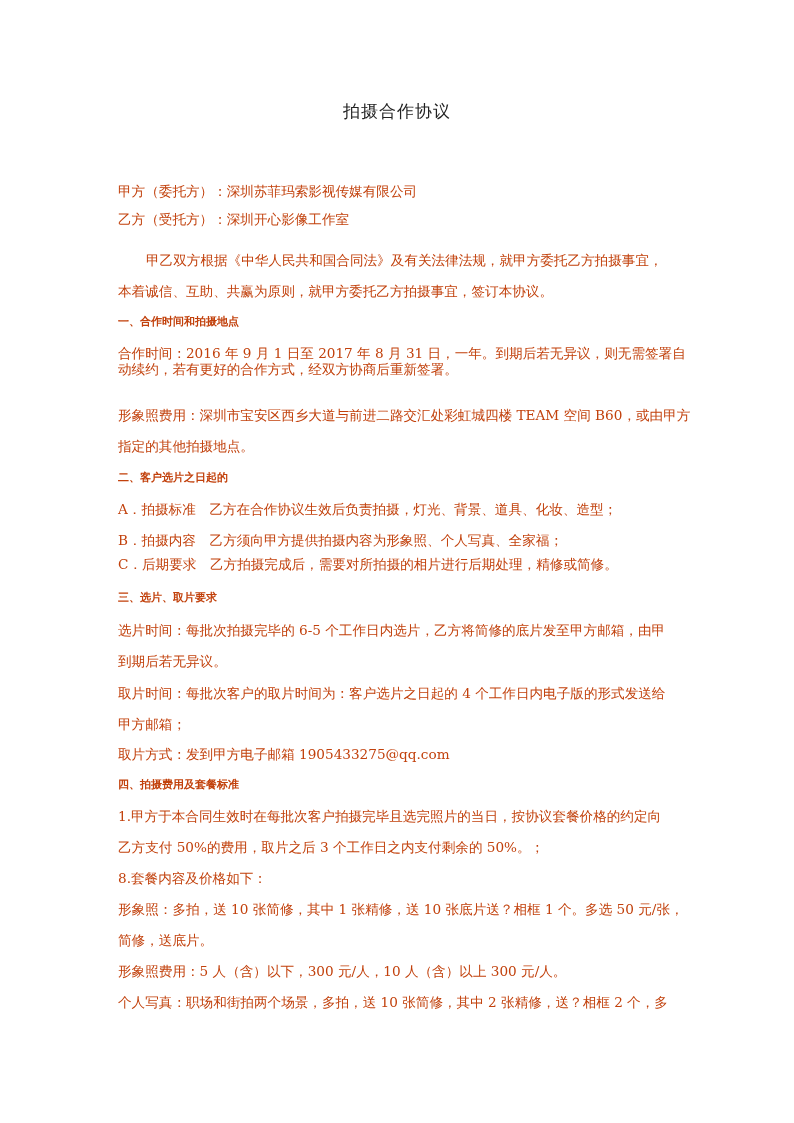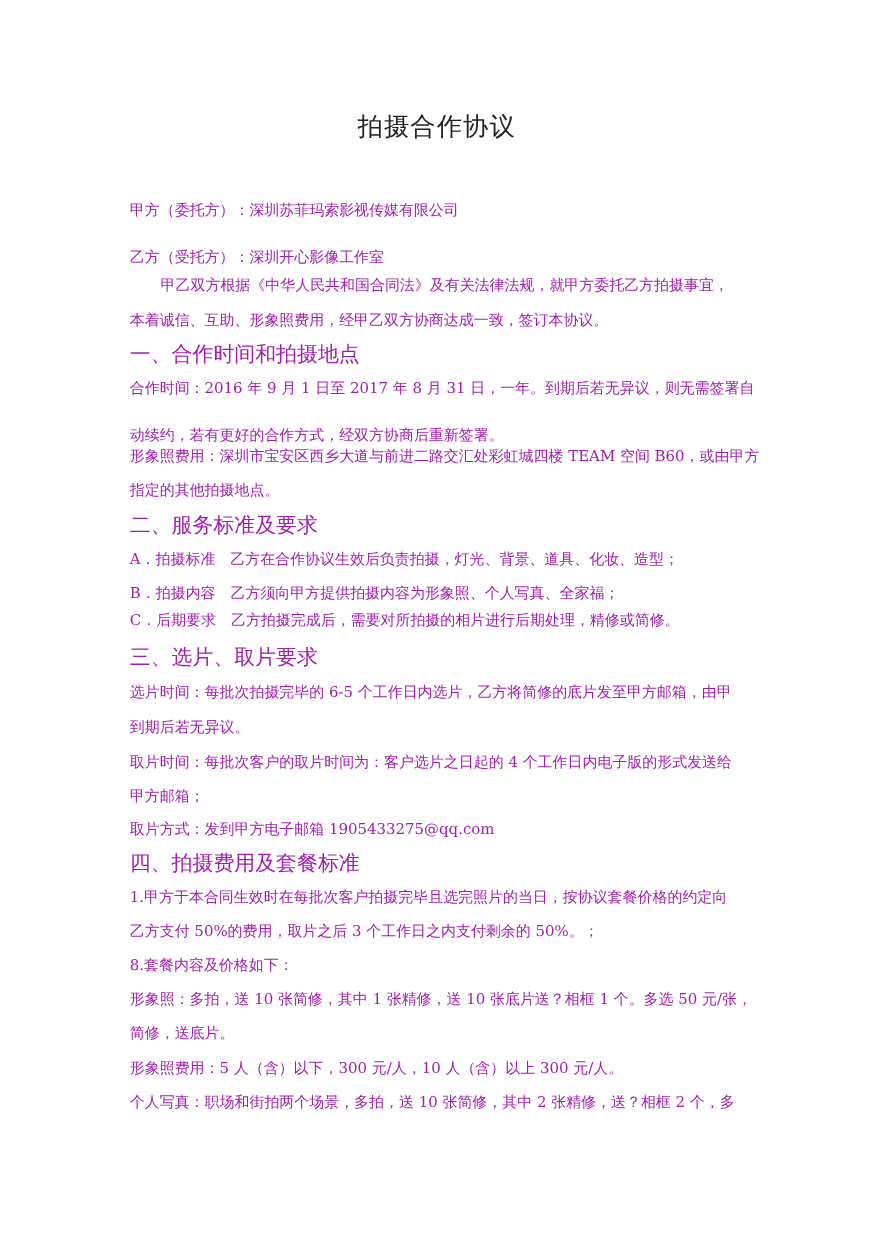--- a/index.html
+++ b/index.html
@@ -1,43 +1,43 @@
 <!DOCTYPE html>
 <html><head>
   <meta charset="utf-8">
   <style>
     html, body { margin: 0; padding: 0; background: #ffffff; }
     body { width: 794px; height: 1123px; position: relative; overflow: hidden;
            font-family: "DejaVu Serif", "Liberation Serif", serif; color: #1a1a1a; }
     .page { position: absolute; left: 118px; top: 0; width: 558px; }
     .title { position: absolute; left: 0; width: 558px; top: 100px; text-align: center;
-             font-size: 23px; letter-spacing: 1px; color: #222; }
+             font-size: 17px; letter-spacing: 1px; color: #222; }
     .line { position: absolute; left: 0; width: 558px; font-size: 13.6px; white-space: nowrap;
-            line-height: 18px; color: #a21caf; }
-    .h { font-weight: normal; font-family: "DejaVu Sans", "Liberation Sans", sans-serif; font-size: 19px; }
+            line-height: 18px; color: #c2410c; }
+    .h { font-weight: bold; font-family: "DejaVu Sans", "Liberation Sans", sans-serif; font-size: 11px; }
     .indent { padding-left: 28px; }
   </style>
 </head>
 <body>
 
 <div class="page">
   <div class="title">拍摄合作协议</div>
 
   <div class="line" style="top:182px">甲方（委托方）：深圳苏菲玛索影视传媒有限公司</div>
-  <div class="line" style="top:225px">乙方（受托方）：深圳开心影像工作室</div>
+  <div class="line" style="top:210px">乙方（受托方）：深圳开心影像工作室</div>
   <div class="line indent" style="top:251px">甲乙双方根据《中华人民共和国合同法》及有关法律法规，就甲方委托乙方拍摄事宜，</div>
-  <div class="line" style="top:282px">本着诚信、互助、形象照费用，经甲乙双方协商达成一致，签订本协议。</div>
+  <div class="line" style="top:282px">本着诚信、互助、共赢为原则，就甲方委托乙方拍摄事宜，签订本协议。</div>
 
   <div class="line h" style="top:313px">一、合作时间和拍摄地点</div>
   <div class="line" style="top:344px">合作时间：2016 年 9 月 1 日至 2017 年 8 月 31 日，一年。到期后若无异议，则无需签署自</div>
-  <div class="line" style="top:387px">动续约，若有更好的合作方式，经双方协商后重新签署。</div>
+  <div class="line" style="top:360px">动续约，若有更好的合作方式，经双方协商后重新签署。</div>
   <div class="line" style="top:406px">形象照费用：深圳市宝安区西乡大道与前进二路交汇处彩虹城四楼 TEAM 空间 B60，或由甲方</div>
   <div class="line" style="top:437px">指定的其他拍摄地点。</div>
 
-  <div class="line h" style="top:469px">二、服务标准及要求</div>
+  <div class="line h" style="top:469px">二、客户选片之日起的</div>
   <div class="line" style="top:500px">A．拍摄标准　乙方在合作协议生效后负责拍摄，灯光、背景、道具、化妆、造型；</div>
   <div class="line" style="top:531px">B．拍摄内容　乙方须向甲方提供拍摄内容为形象照、个人写真、全家福；</div>
   <div class="line" style="top:555px">C．后期要求　乙方拍摄完成后，需要对所拍摄的相片进行后期处理，精修或简修。</div>
 
   <div class="line h" style="top:589px">三、选片、取片要求</div>
   <div class="line" style="top:621px">选片时间：每批次拍摄完毕的 6-5 个工作日内选片，乙方将简修的底片发至甲方邮箱，由甲</div>
   <div class="line" style="top:652px">到期后若无异议。</div>
   <div class="line" style="top:684px">取片时间：每批次客户的取片时间为：客户选片之日起的 4 个工作日内电子版的形式发送给</div>
   <div class="line" style="top:715px">甲方邮箱；</div>
   <div class="line" style="top:745px">取片方式：发到甲方电子邮箱 1905433275@qq.com</div>

